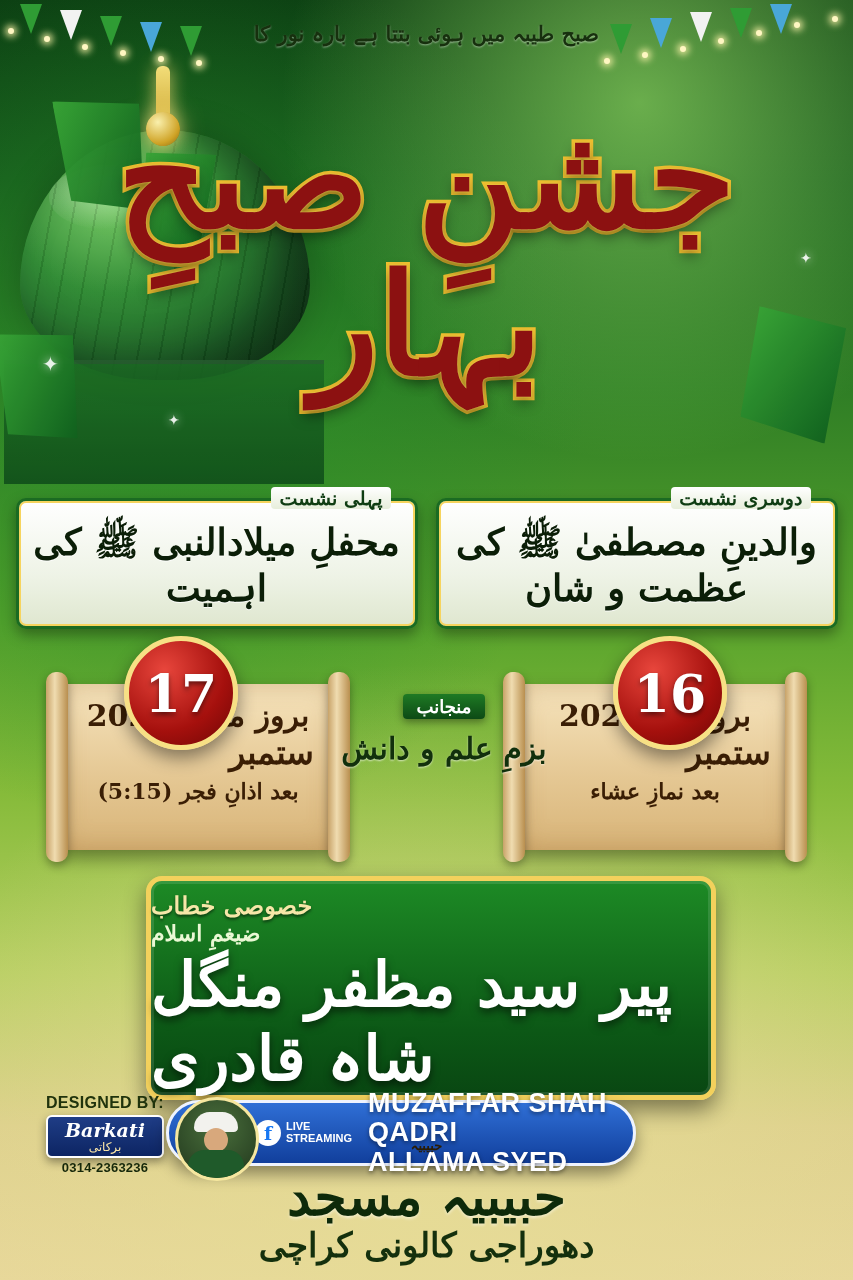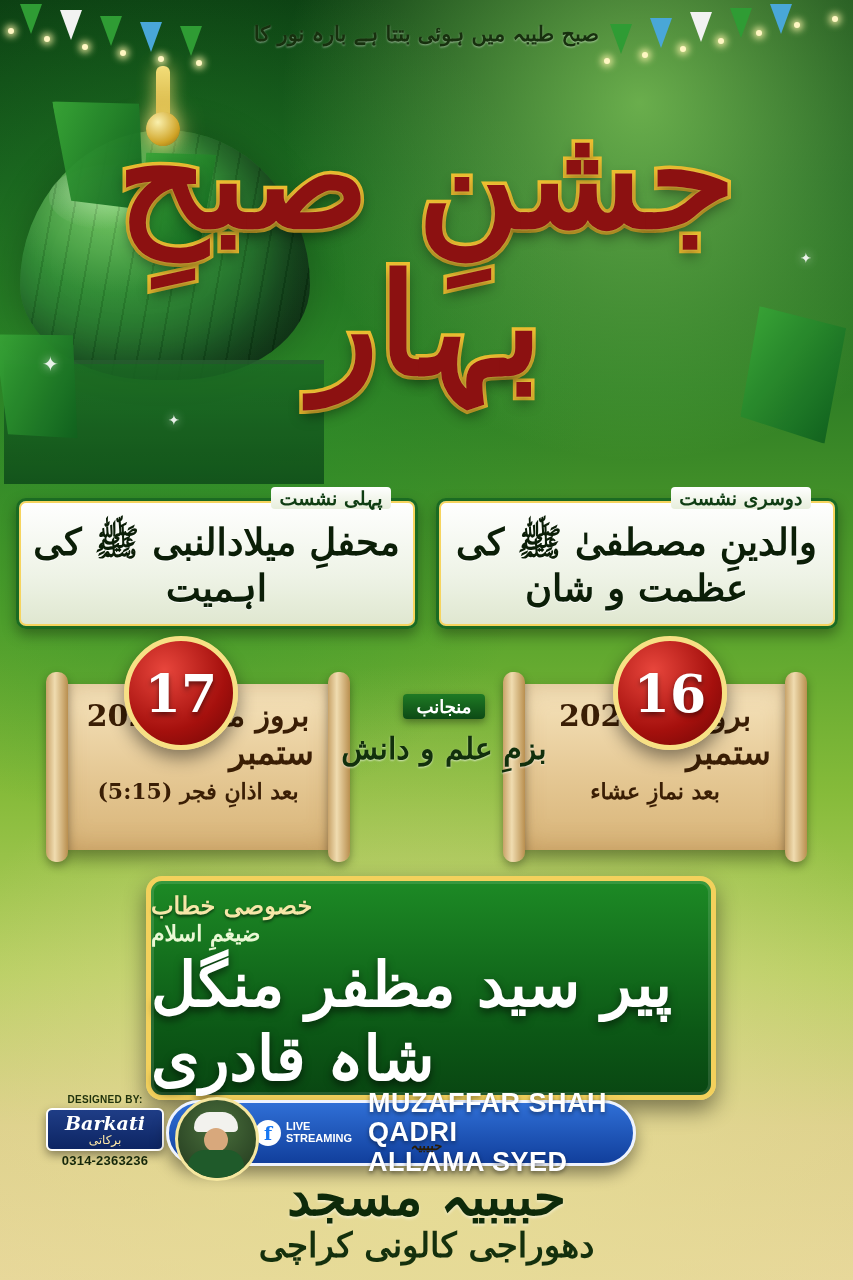--- a/index.html
+++ b/index.html
@@ -462,21 +462,21 @@
 
   
   .designer {
     position: absolute;
     left: 46px;
     top: 1094px;
     width: 118px;
     text-align: center;
   }
   .designer-label {
-    font-size: 10px;
+    font-size: 16px;
     font-weight: bold;
     color: #20330c;
     letter-spacing: 0.3px;
   }
   .designer-card {
     margin-top: 3px;
     background: linear-gradient(180deg, #1f3d86, #0d2563);
     border: 2px solid #ffffff;
     border-radius: 6px;
     padding: 4px 2px 2px;

